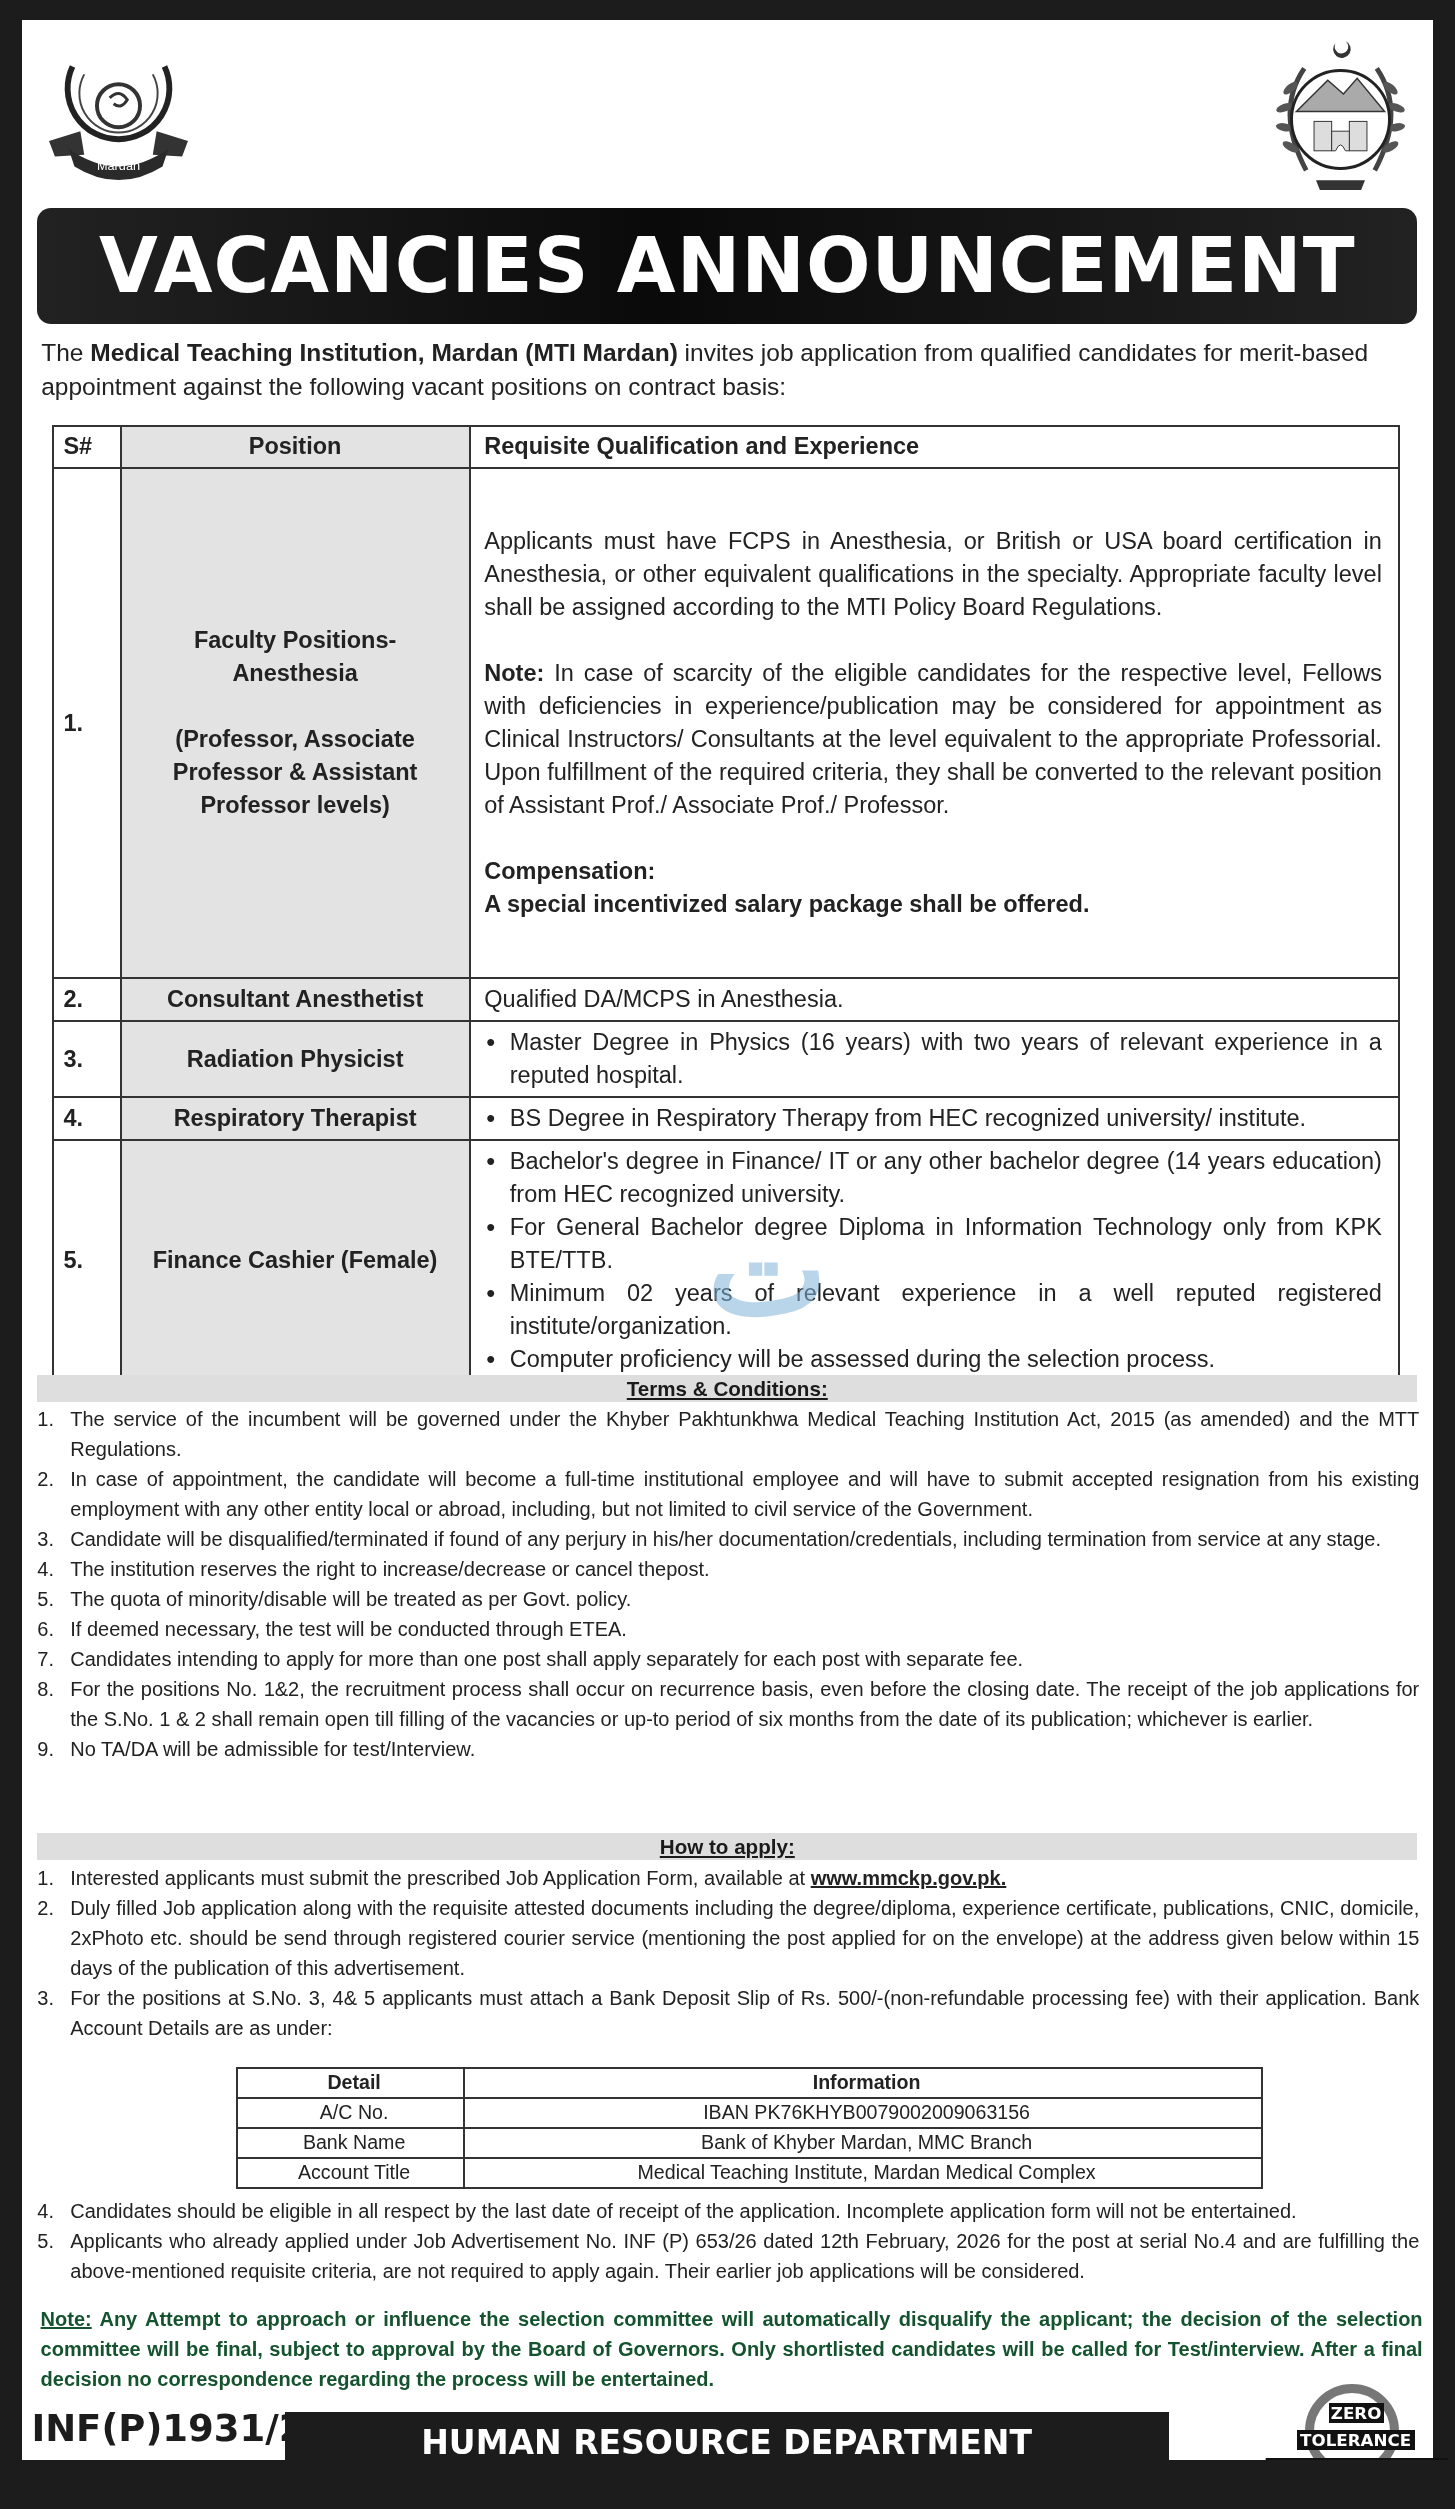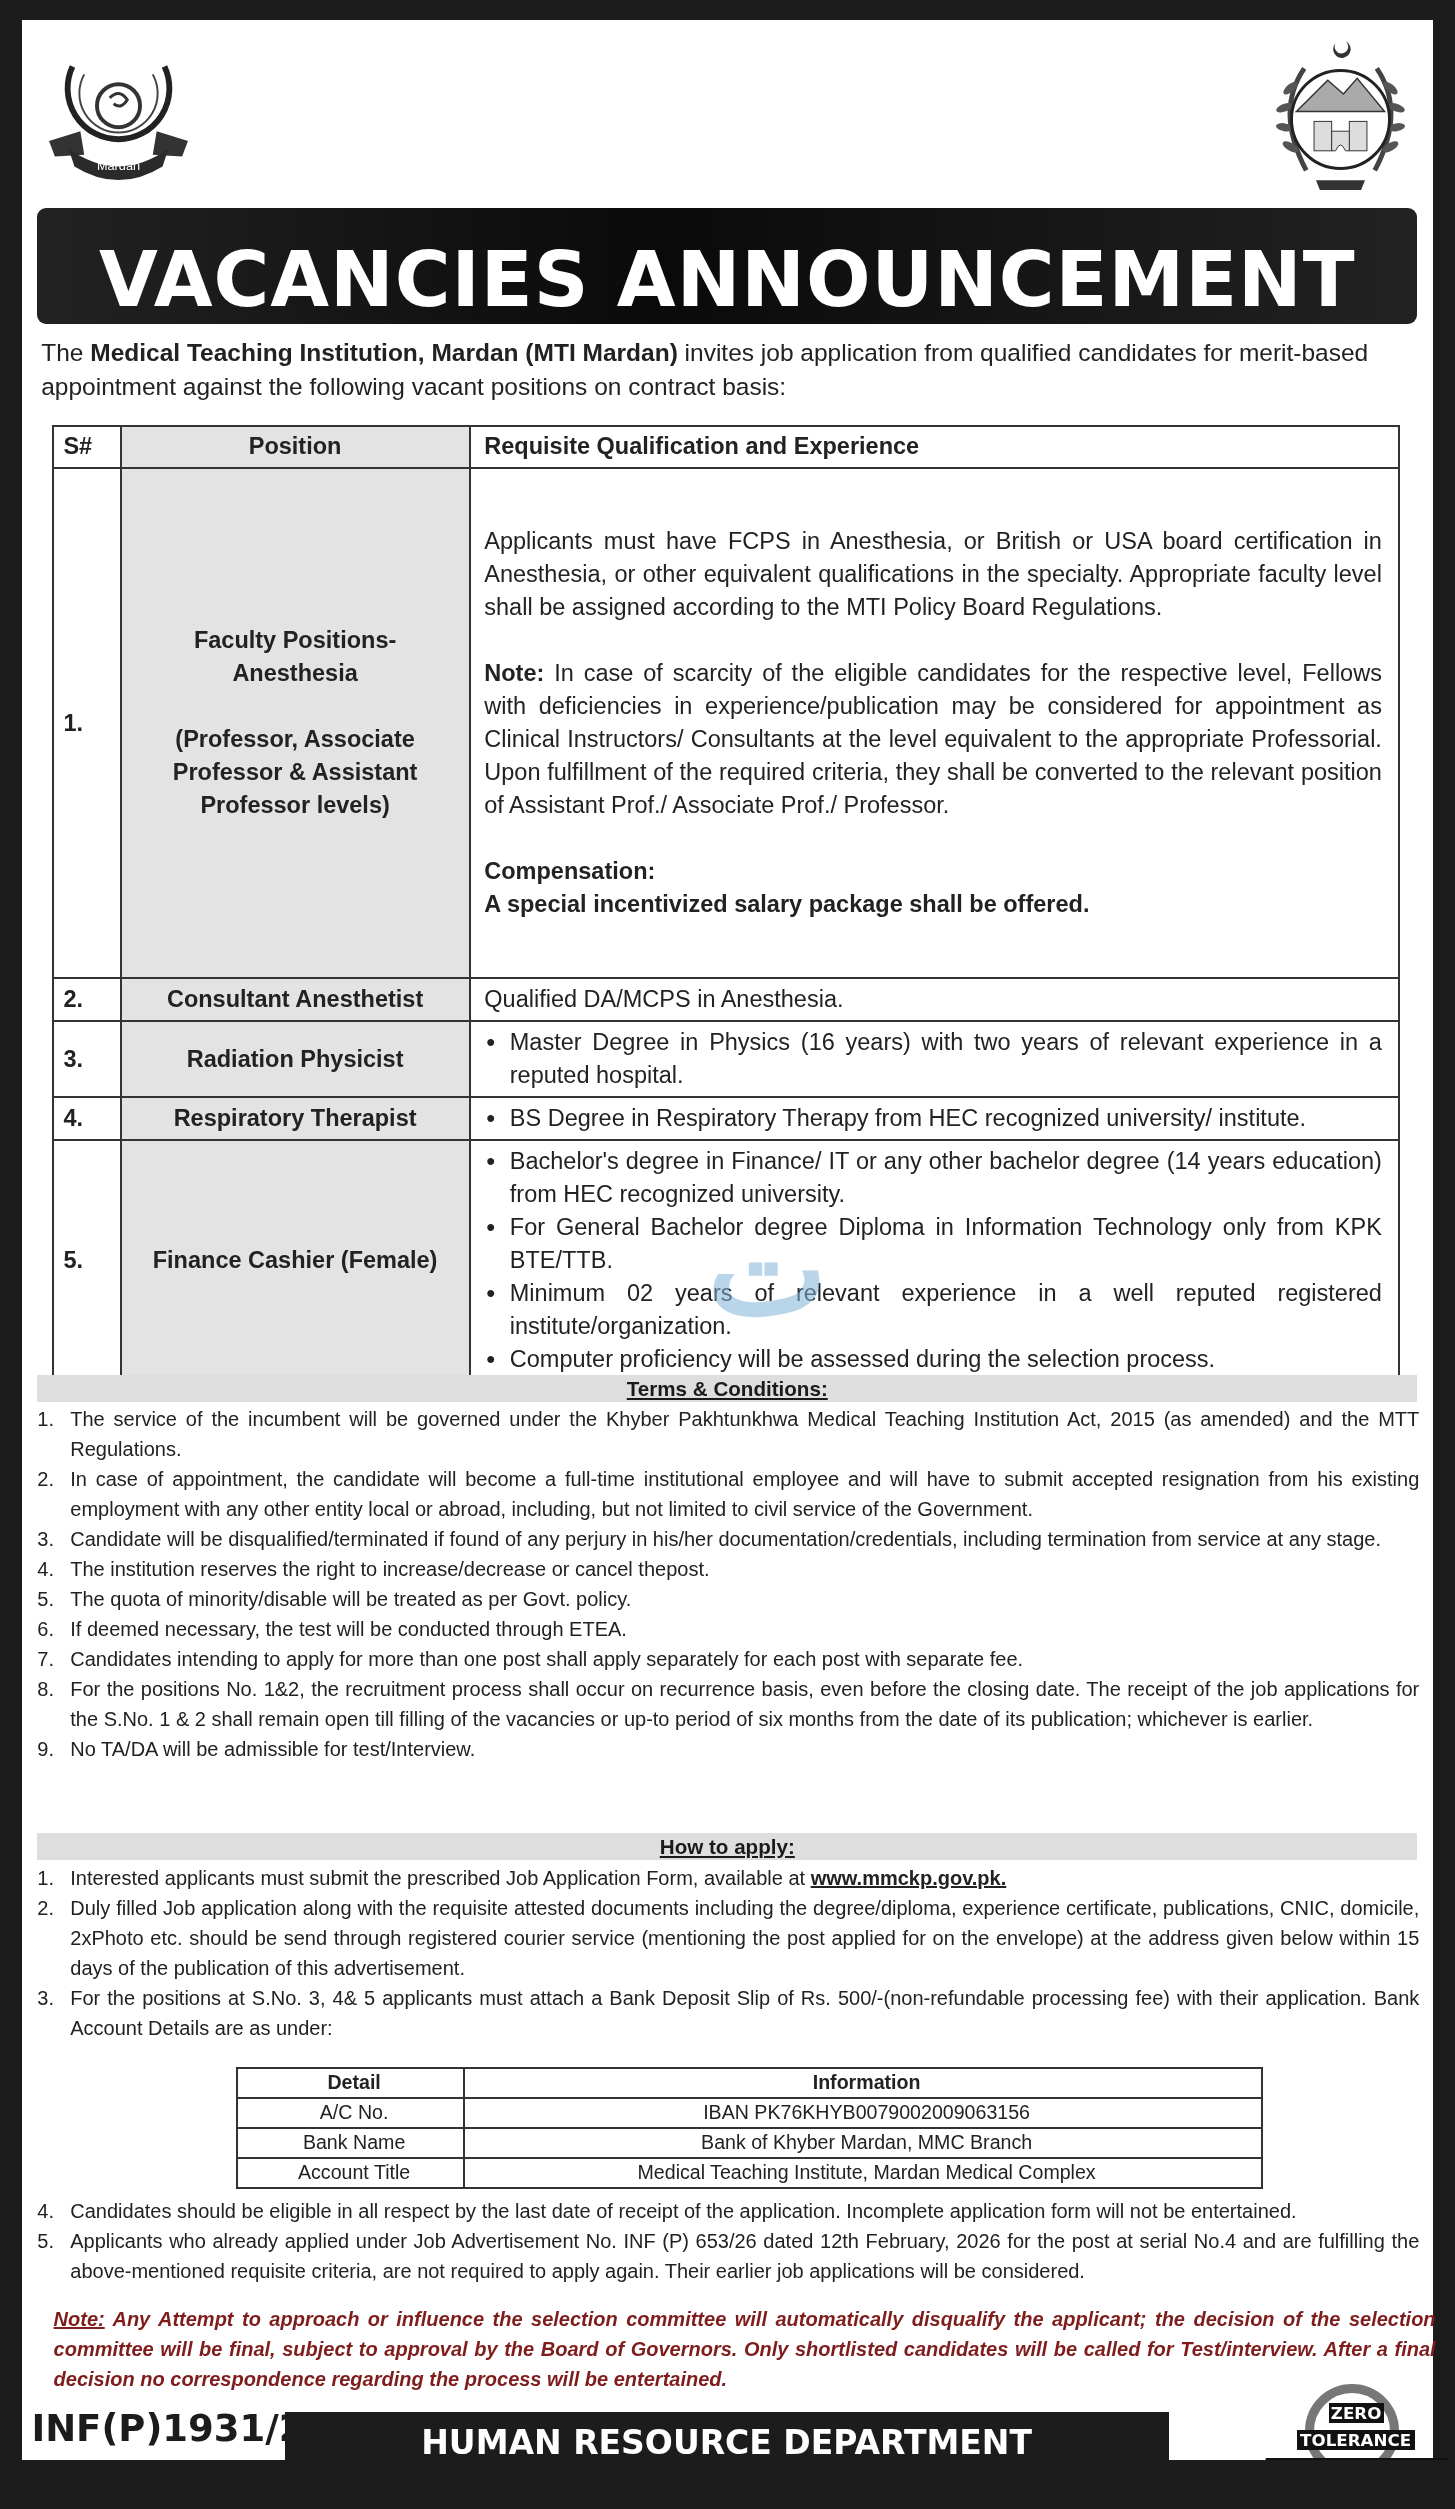--- a/index.html
+++ b/index.html
@@ -25,22 +25,22 @@
   .header-title.l1 { top: 3.9px; font-size: 47px; }
   .header-title.l2 { top: 69px; font-size: 61px; }
 
   .logo { position: absolute; }
   .logo-left { left: 23.5px; top: 27.4px; width: 147px; height: 137px; }
   .logo-right { left: 1245px; top: 13.7px; width: 147px; height: 167px; }
 
   .vacancy-bar {
     position: absolute; left: 15.7px; top: 188px; width: 1380px; height: 116px;
     background: linear-gradient(90deg, #222 0%, #0a0a0a 45%, #222 100%);
-    border-radius: 9px;
-    display: flex; align-items: flex-end; justify-content: center;
+    border-radius: 14px;
+    display: flex; align-items: center; justify-content: center;
   }
   .vacancy-bar span {
     color: #fff; font-weight: bold; font-family: "DejaVu Sans", sans-serif;
     font-size: 76px; letter-spacing: 1px;
   }
 
   .intro {
     position: absolute; left: 19.6px; top: 316px; width: 1377px;
     font-size: 24.5px; line-height: 34px; color: #222;
   }
@@ -81,23 +81,23 @@
 
   table.bank {
     position: absolute; left: 214px; top: 2047px; width: 1027px;
     border-collapse: collapse; font-size: 19.6px; text-align: center; color: #222;
   }
   table.bank td, table.bank th { border: 2px solid #333; height: 30px; padding-left: 8px; }
   table.bank th { font-weight: bold; }
   table.bank .c-d { width: 227px; }
 
   .note {
-    position: absolute; left: 32px; top: 2284px; width: 1382px;
-    font-size: 20px; line-height: 30px; font-style: italic; font-weight: bold;
-    text-align: justify; color: #7f1d1d;
+    position: absolute; left: 19px; top: 2284px; width: 1382px;
+    font-size: 20px; line-height: 30px; font-weight: bold;
+    text-align: justify; color: #14532d;
   }
   .note .lbl { text-decoration: underline; }
 
   
   .ref-no {
     position: absolute; left: 9.8px; top: 2387px;
     font-size: 37px; font-weight: bold; font-family: "DejaVu Sans", sans-serif; color: #1c1c1c;
   }
   .footer-band {
     position: absolute; left: 263px; top: 2392px; width: 884px; height: 108px;

